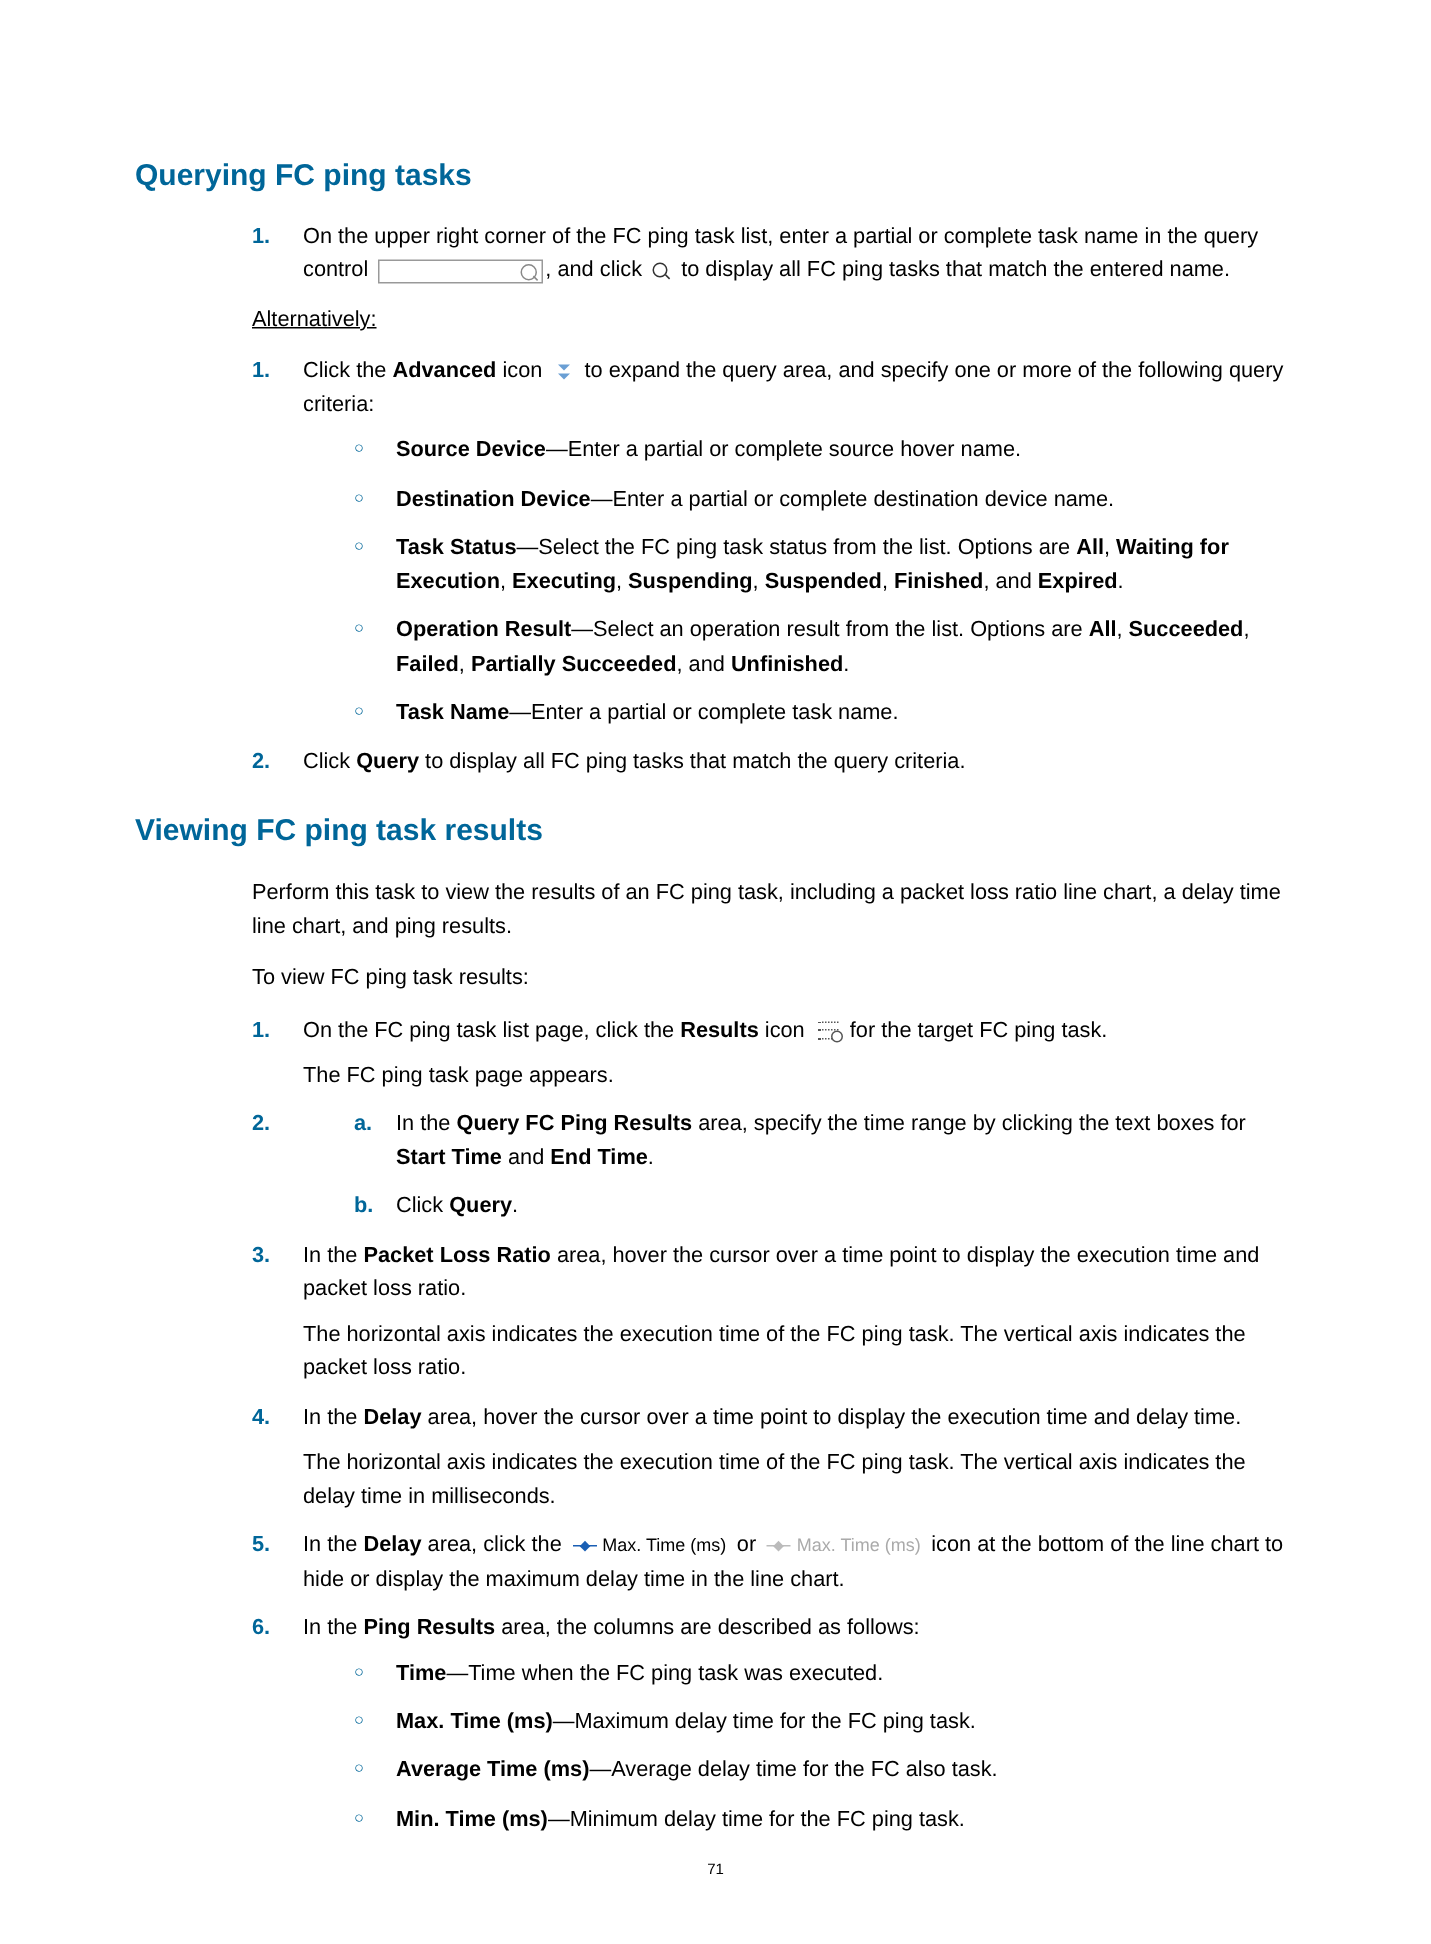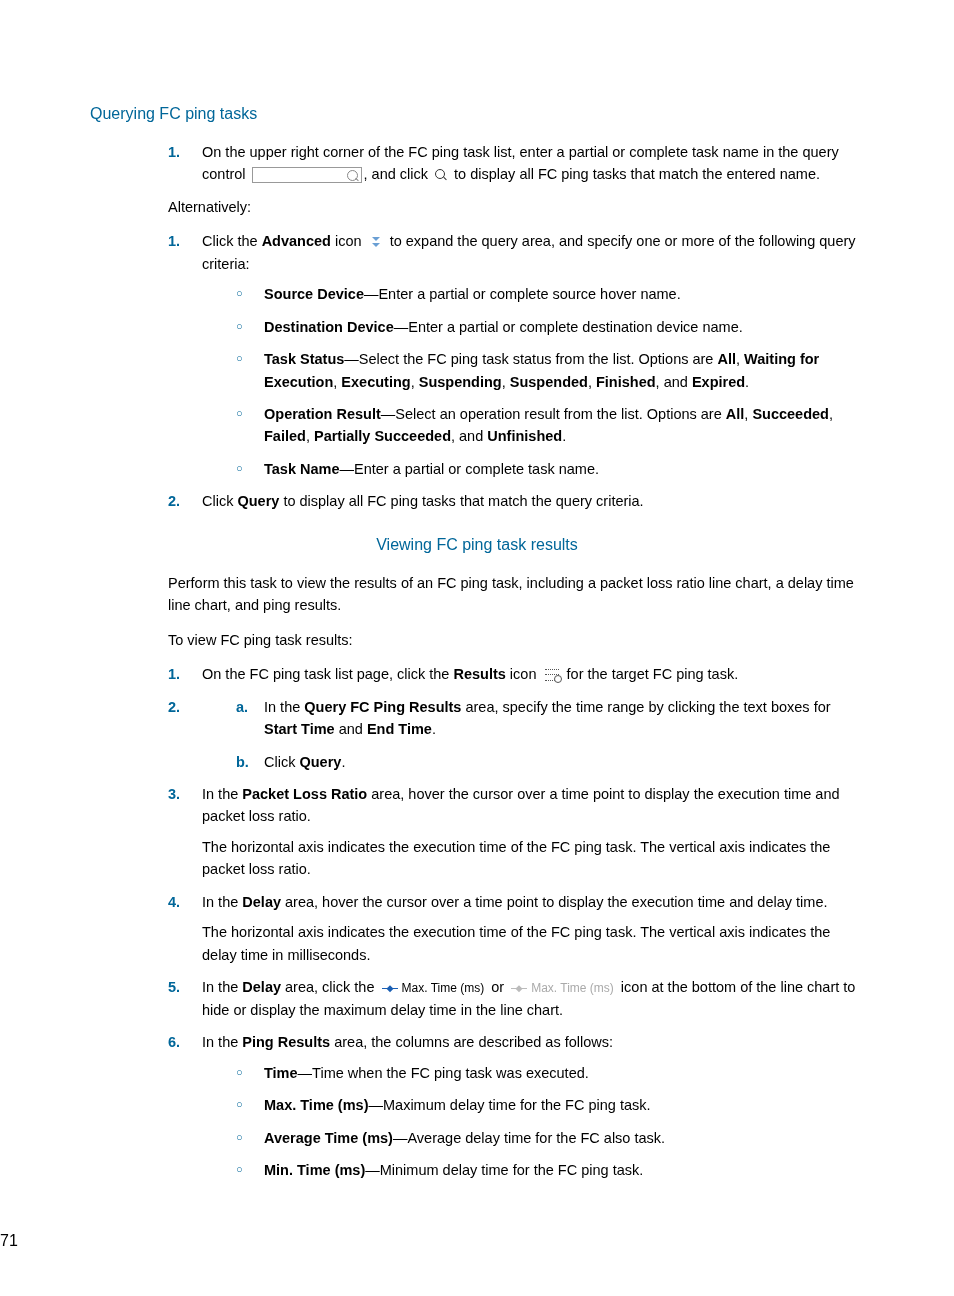--- a/index.html
+++ b/index.html
@@ -9,33 +9,33 @@
     background: #fff;
     font-family: Arial, Helvetica, sans-serif;
     font-size: 14.5px;
     line-height: 1.55;
     color: #000;
     padding: 102px 90px 40px 90px;
     position: relative;
   }
   h2.section-heading {
     color: #006699;
-    font-weight: normal;
-    font-size: 16px;
+    font-weight: bold;
+    font-size: 20px;
     margin-bottom: 14px;
     margin-top: 0;
   }
-  h2.section-heading.second { margin-top: 20px; text-align: center; }
+  h2.section-heading.second { margin-top: 20px; }
   ol.num-list { list-style: none; padding-left: 78px; }
   ol.num-list > li { margin-bottom: 10px; position: relative; padding-left: 34px; }
   ol.num-list > li > .num {
     position: absolute; left: 0; top: 0;
     color: #006699; font-weight: bold;
   }
-  .alt-text { padding-left: 78px; margin: 10px 0 12px 0; }
+  .alt-text { padding-left: 78px; margin: 10px 0 12px 0; text-decoration: underline; }
   ul.bullet-list { list-style: none; padding-left: 34px; margin-top: 8px; }
   ul.bullet-list > li { position: relative; padding-left: 28px; margin-bottom: 10px; }
   ul.bullet-list > li > .circ {
     position: absolute; left: 0; top: 2px;
     color: #006699; font-size: 11px;
   }
   ol.alpha-list { list-style: none; padding-left: 34px; margin-top: 8px; }
   ol.alpha-list > li { position: relative; padding-left: 28px; margin-bottom: 10px; }
   ol.alpha-list > li > .al {
     position: absolute; left: 0; top: 0;
@@ -123,21 +123,21 @@
     width: 5px; height: 5px;
     transform: translate(-50%,-55%) rotate(45deg);
   }
   .legend.active { color: #000; }
   .legend.active .dash::after { background: #1a5fb4; }
   .legend.inactive { color: #aaa; }
   .legend.inactive .dash { border-top-color: #bbb; }
   .legend.inactive .dash::after { background: #bbb; }
   .page-num {
     position: absolute; bottom: 42px; left: 0; right: 0;
-    text-align: left; font-size: 16px;
+    text-align: center; font-size: 10px;
   }
 </style>
 </head>
 <body>
 
 <h2 class="section-heading">Querying FC ping tasks</h2>
 
 <ol class="num-list">
   <li>
     <span class="num">1.</span>
@@ -167,20 +167,21 @@
 
 <h2 class="section-heading second">Viewing FC ping task results</h2>
 
 <p class="intro">Perform this task to view the results of an FC ping task, including a packet loss ratio line chart, a delay time line chart, and ping results.</p>
 <p class="intro">To view FC ping task results:</p>
 
 <ol class="num-list">
   <li>
     <span class="num">1.</span>
     <span>On the FC ping task list page, click the </span><b>Results</b><span> icon </span><span class="results-icon"></span><span> for the target FC ping task.</span>
+    <p class="followup">The FC ping task page appears.</p>
   </li>
   <li>
     <span class="num">2.</span>
     <ol class="alpha-list">
       <li><span class="al">a.</span><span>In the </span><b>Query FC Ping Results</b><span> area, specify the time range by clicking the text boxes for </span><b>Start Time</b><span> and </span><b>End Time</b><span>.</span></li>
       <li><span class="al">b.</span><span>Click </span><b>Query</b><span>.</span></li>
     </ol>
   </li>
   <li>
     <span class="num">3.</span>

